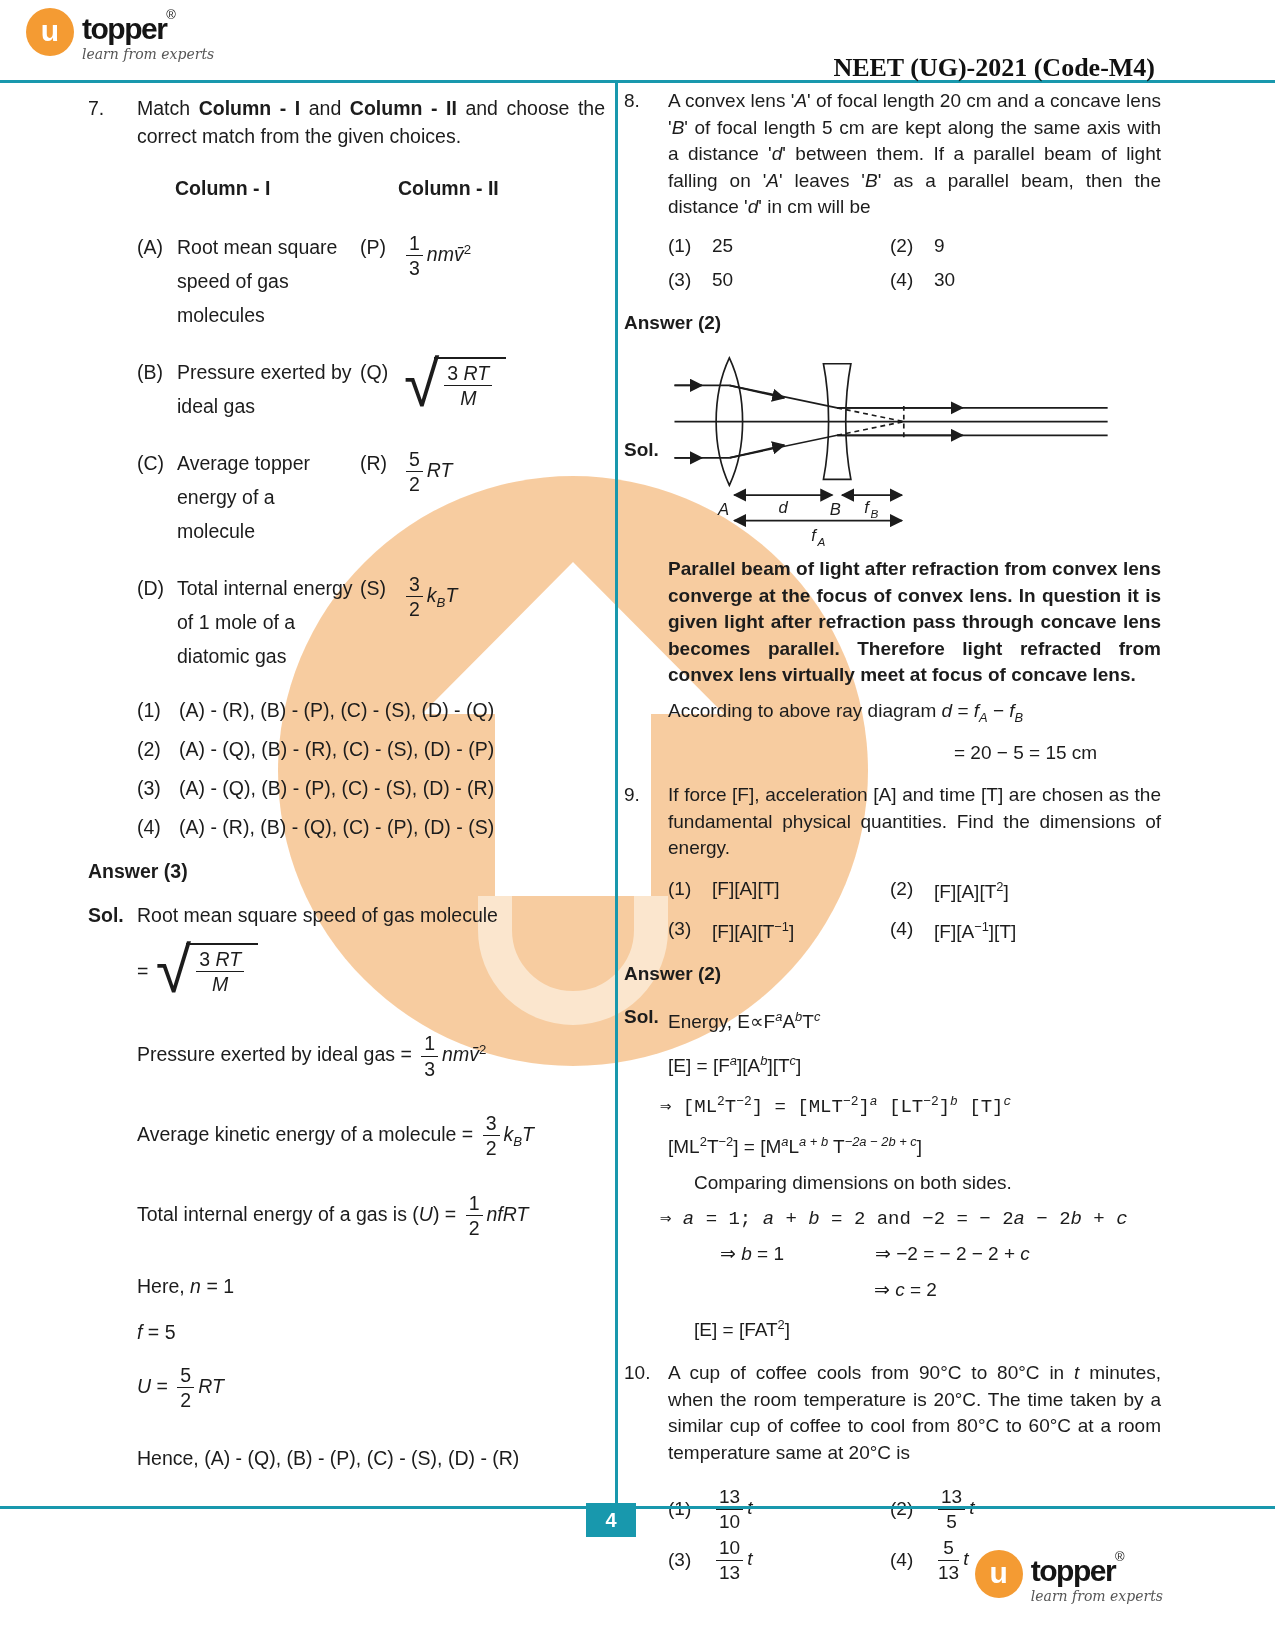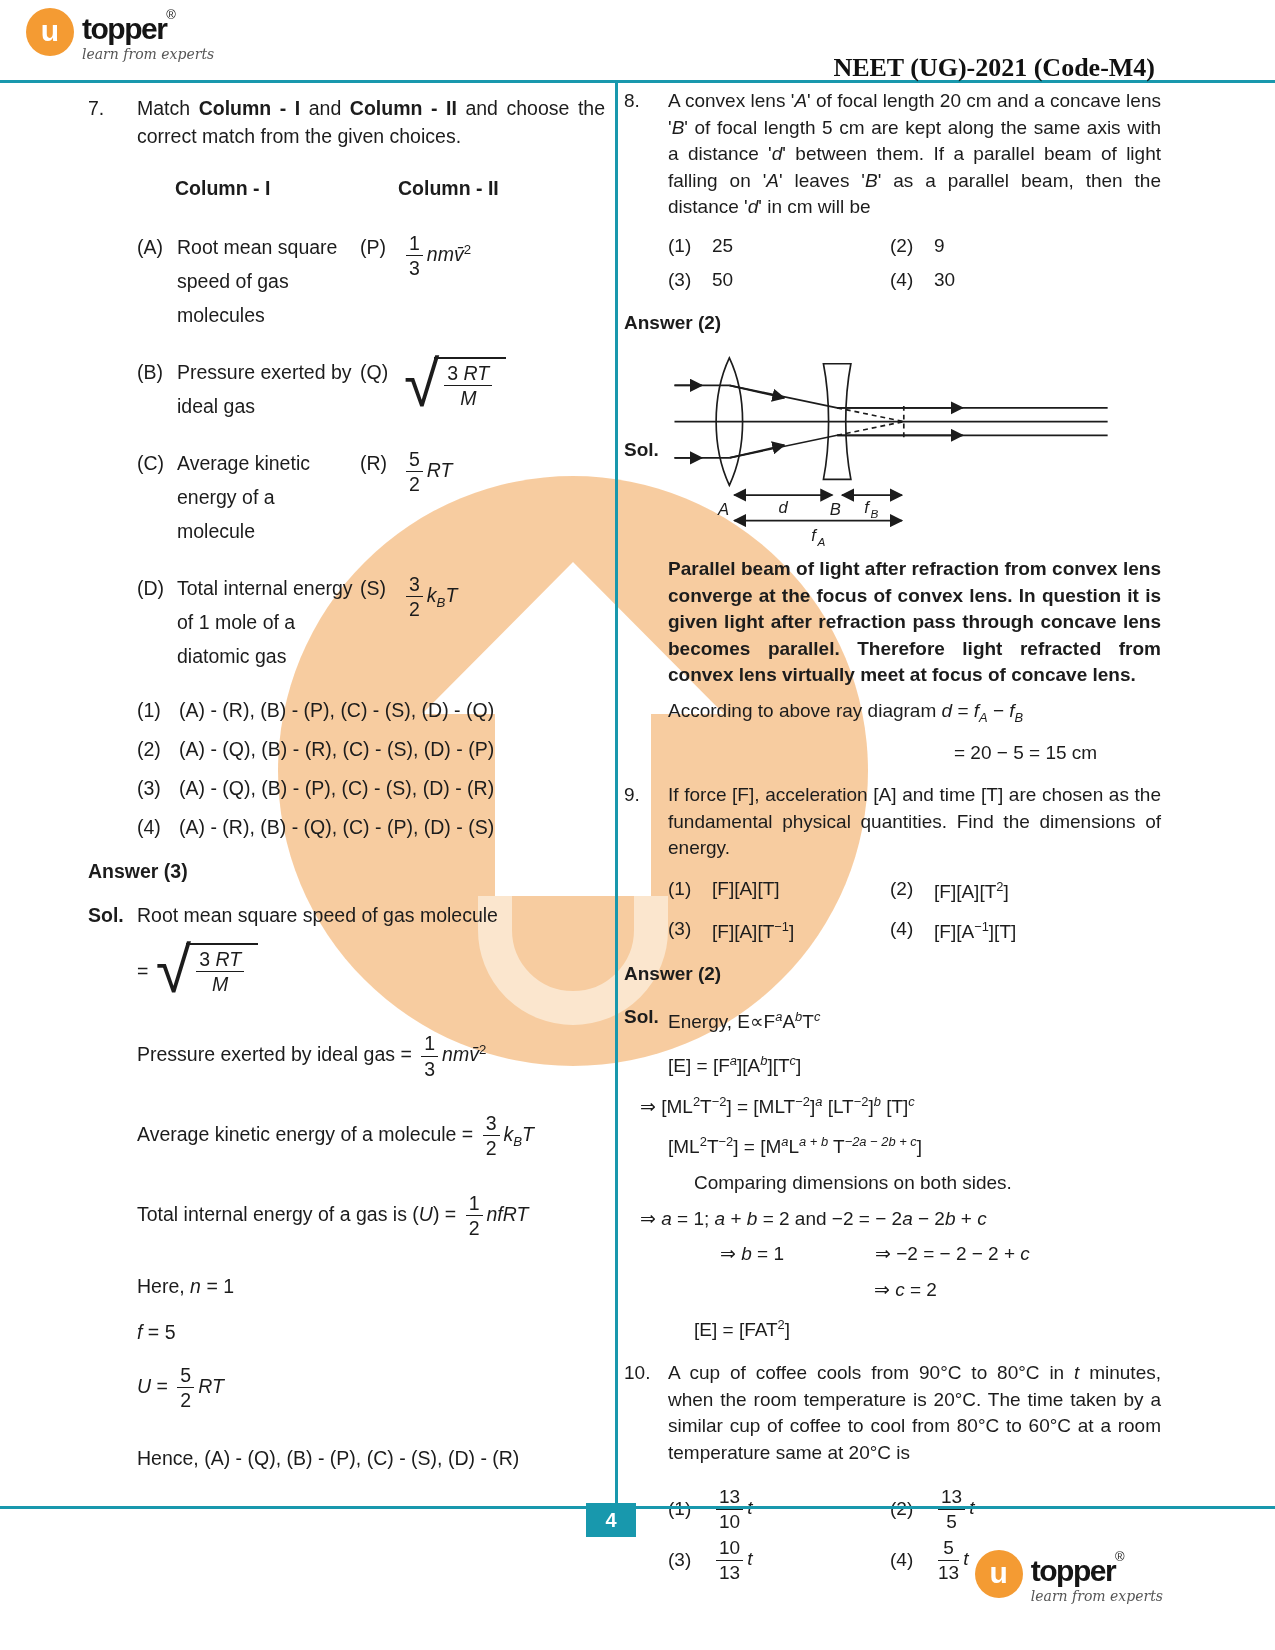--- a/index.html
+++ b/index.html
@@ -64,21 +64,21 @@
   .sline.gap { margin-bottom: 32px; }
   .sline.disp { margin-top: 14px; margin-bottom: 30px; }
   
   .optgrid { display: grid; grid-template-columns: 222px auto; row-gap: 8px; margin: 12px 0 8px 44px; }
   .optgrid.tall { row-gap: 4px; margin-top: 20px; }
   .opt { display: flex; align-items: center; }
   .opt .optn { flex: 0 0 44px; }
   .fig-row { display: flex; align-items: center; margin: 2px 0 8px; }
   .para { margin-left: 44px; text-align: justify; font-weight: bold; }
   .rline { margin-top: 9px; }
-  .ind1 { margin-left: 16px; }
+  .ind1 { margin-left: 36px; font-family: Liberation Mono, monospace; }
   .ind2 { margin-left: 44px; }
   .ind3 { margin-left: 70px; }
   .ind5 { margin-left: 250px; }
   .ind6 { margin-left: 330px; }
   .r2col { display: flex; margin-left: 96px; margin-top: 9px; }
   .r2col .c1 { flex: 0 0 155px; }
   
   .mi { font-style: italic; }
   sup { font-size: 0.68em; }
   sub { font-size: 0.68em; }
@@ -155,21 +155,21 @@
       <span class="mf"><span class="sqrt">
             <span class="rs">√</span>
             <span class="rb"><span class="frac">
                 <span class="n">3 <span class="mi">RT</span></span>
                 <span class="d"><span class="mi">M</span></span>
               </span></span>
           </span></span>
     </div>
     <div class="match-row">
       <span class="ml">(C)</span>
-      <span class="mlt">Average kinetic energy of a molecule</span>
+      <span class="mlt">Average topper energy of a molecule</span>
       <span class="mr">(R)</span>
       <span class="mf"><span class="frac">
             <span class="n">5</span>
             <span class="d">2</span>
           </span><span class="mi">RT</span></span>
     </div>
     <div class="match-row">
       <span class="ml">(D)</span>
       <span class="mlt">Total internal energy of 1 mole of a diatomic gas</span>
       <span class="mr">(S)</span>

